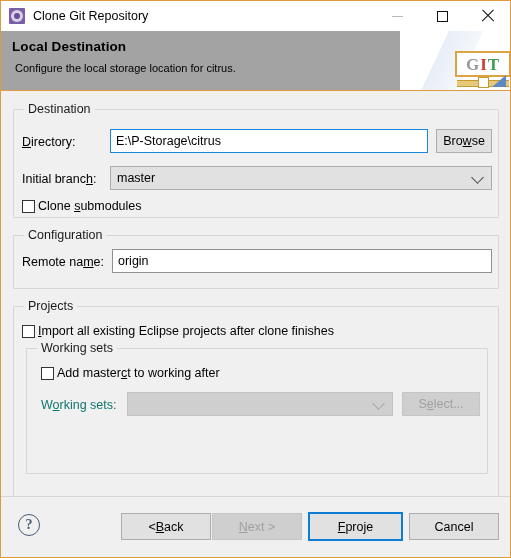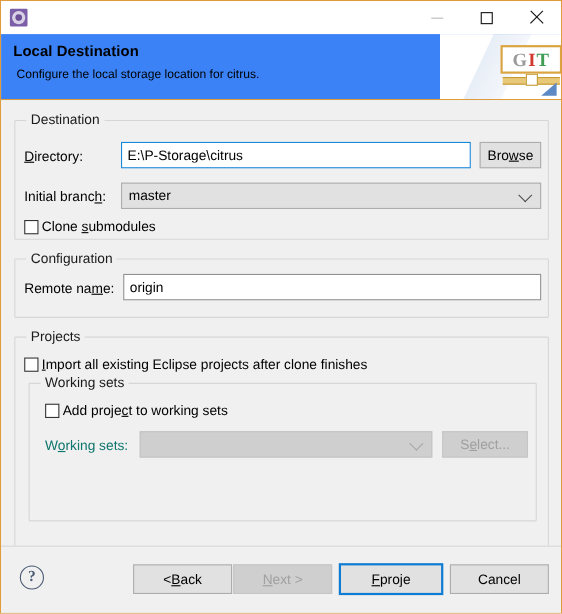--- a/index.html
+++ b/index.html
@@ -106,21 +106,21 @@
     top: 6px;
     width: 16px;
     height: 1.4px;
     background: #111;
   }
   .win-btn .close-glyph::before { transform: rotate(45deg); }
   .win-btn .close-glyph::after  { transform: rotate(-45deg); }
 
   
   .header {
-    background: #3b82f6;
+    background: #a3a3a3;
     height: 59px;
     position: relative;
     flex: 0 0 auto;
     border-bottom: 1px solid #e09b3d;
     overflow: hidden;
   }
   .header-title {
     position: absolute;
     left: 11px;
     top: 8px;
@@ -138,21 +138,21 @@
     position: absolute;
     right: 0;
     top: 0;
     width: 110px;
     height: 59px;
     background: linear-gradient(115deg, #ffffff 0%, #ffffff 35%, #e8eef7 36%, #f4f7fb 60%, #ffffff 61%, #ffffff 100%);
   }
   .git-logo {
     position: absolute;
     right: 18px;
-    top: 10px;
+    top: 20px;
     width: 37px;
     height: 38px;
   }
   .git-plate {
     position: absolute;
     left: 0; top: 0;
     width: 56px;
     height: 26px;
     box-sizing: border-box;
     border: 2px solid #d9a441;
@@ -348,20 +348,21 @@
     box-sizing: border-box;
   }
 </style>
 </head>
 <body>
 
 <div class="window">
 
   <div class="titlebar">
     <div class="title-icon"></div>
+    <div class="title-text">Clone Git Repository</div>
     <div class="win-controls">
       <div class="win-btn">
         <span class="min-glyph"></span>
       </div>
       <div class="win-btn">
         <span class="max-glyph"></span>
       </div>
       <div class="win-btn">
         <span class="close-glyph"></span>
       </div>
@@ -424,21 +425,21 @@
       <div class="checkrow" style="left:8px; top:17px;">
         <span class="checkbox"></span>
         <span><span class="mn">I</span><span>mport all existing Eclipse projects after clone finishes</span></span>
       </div>
 
       <div class="group" style="left:12px; top:41px; width:462px; height:126px;padding-left:25px;">
         <span class="group-label">Working sets</span>
 
         <div class="checkrow" style="left:14px; top:17px;">
           <span class="checkbox"></span>
-          <span><span>Add proje</span><span class="mn">c</span><span>t to working sets</span></span>
+          <span><span>Add master</span><span class="mn">c</span><span>t to working after</span></span>
         </div>
 
         <span class="row-label disabled" style="left:14px; top:49px;"><span>W</span><span class="mn">o</span><span>rking sets:</span></span>
 
         <div class="combo disabled" style="left:100px; top:43px; width:266px; height:24px;">
           <span></span>
           <span class="chev"></span>
         </div>
 
         <div class="btn disabled" style="left:375px; top:43px; width:78px; height:24px;">

